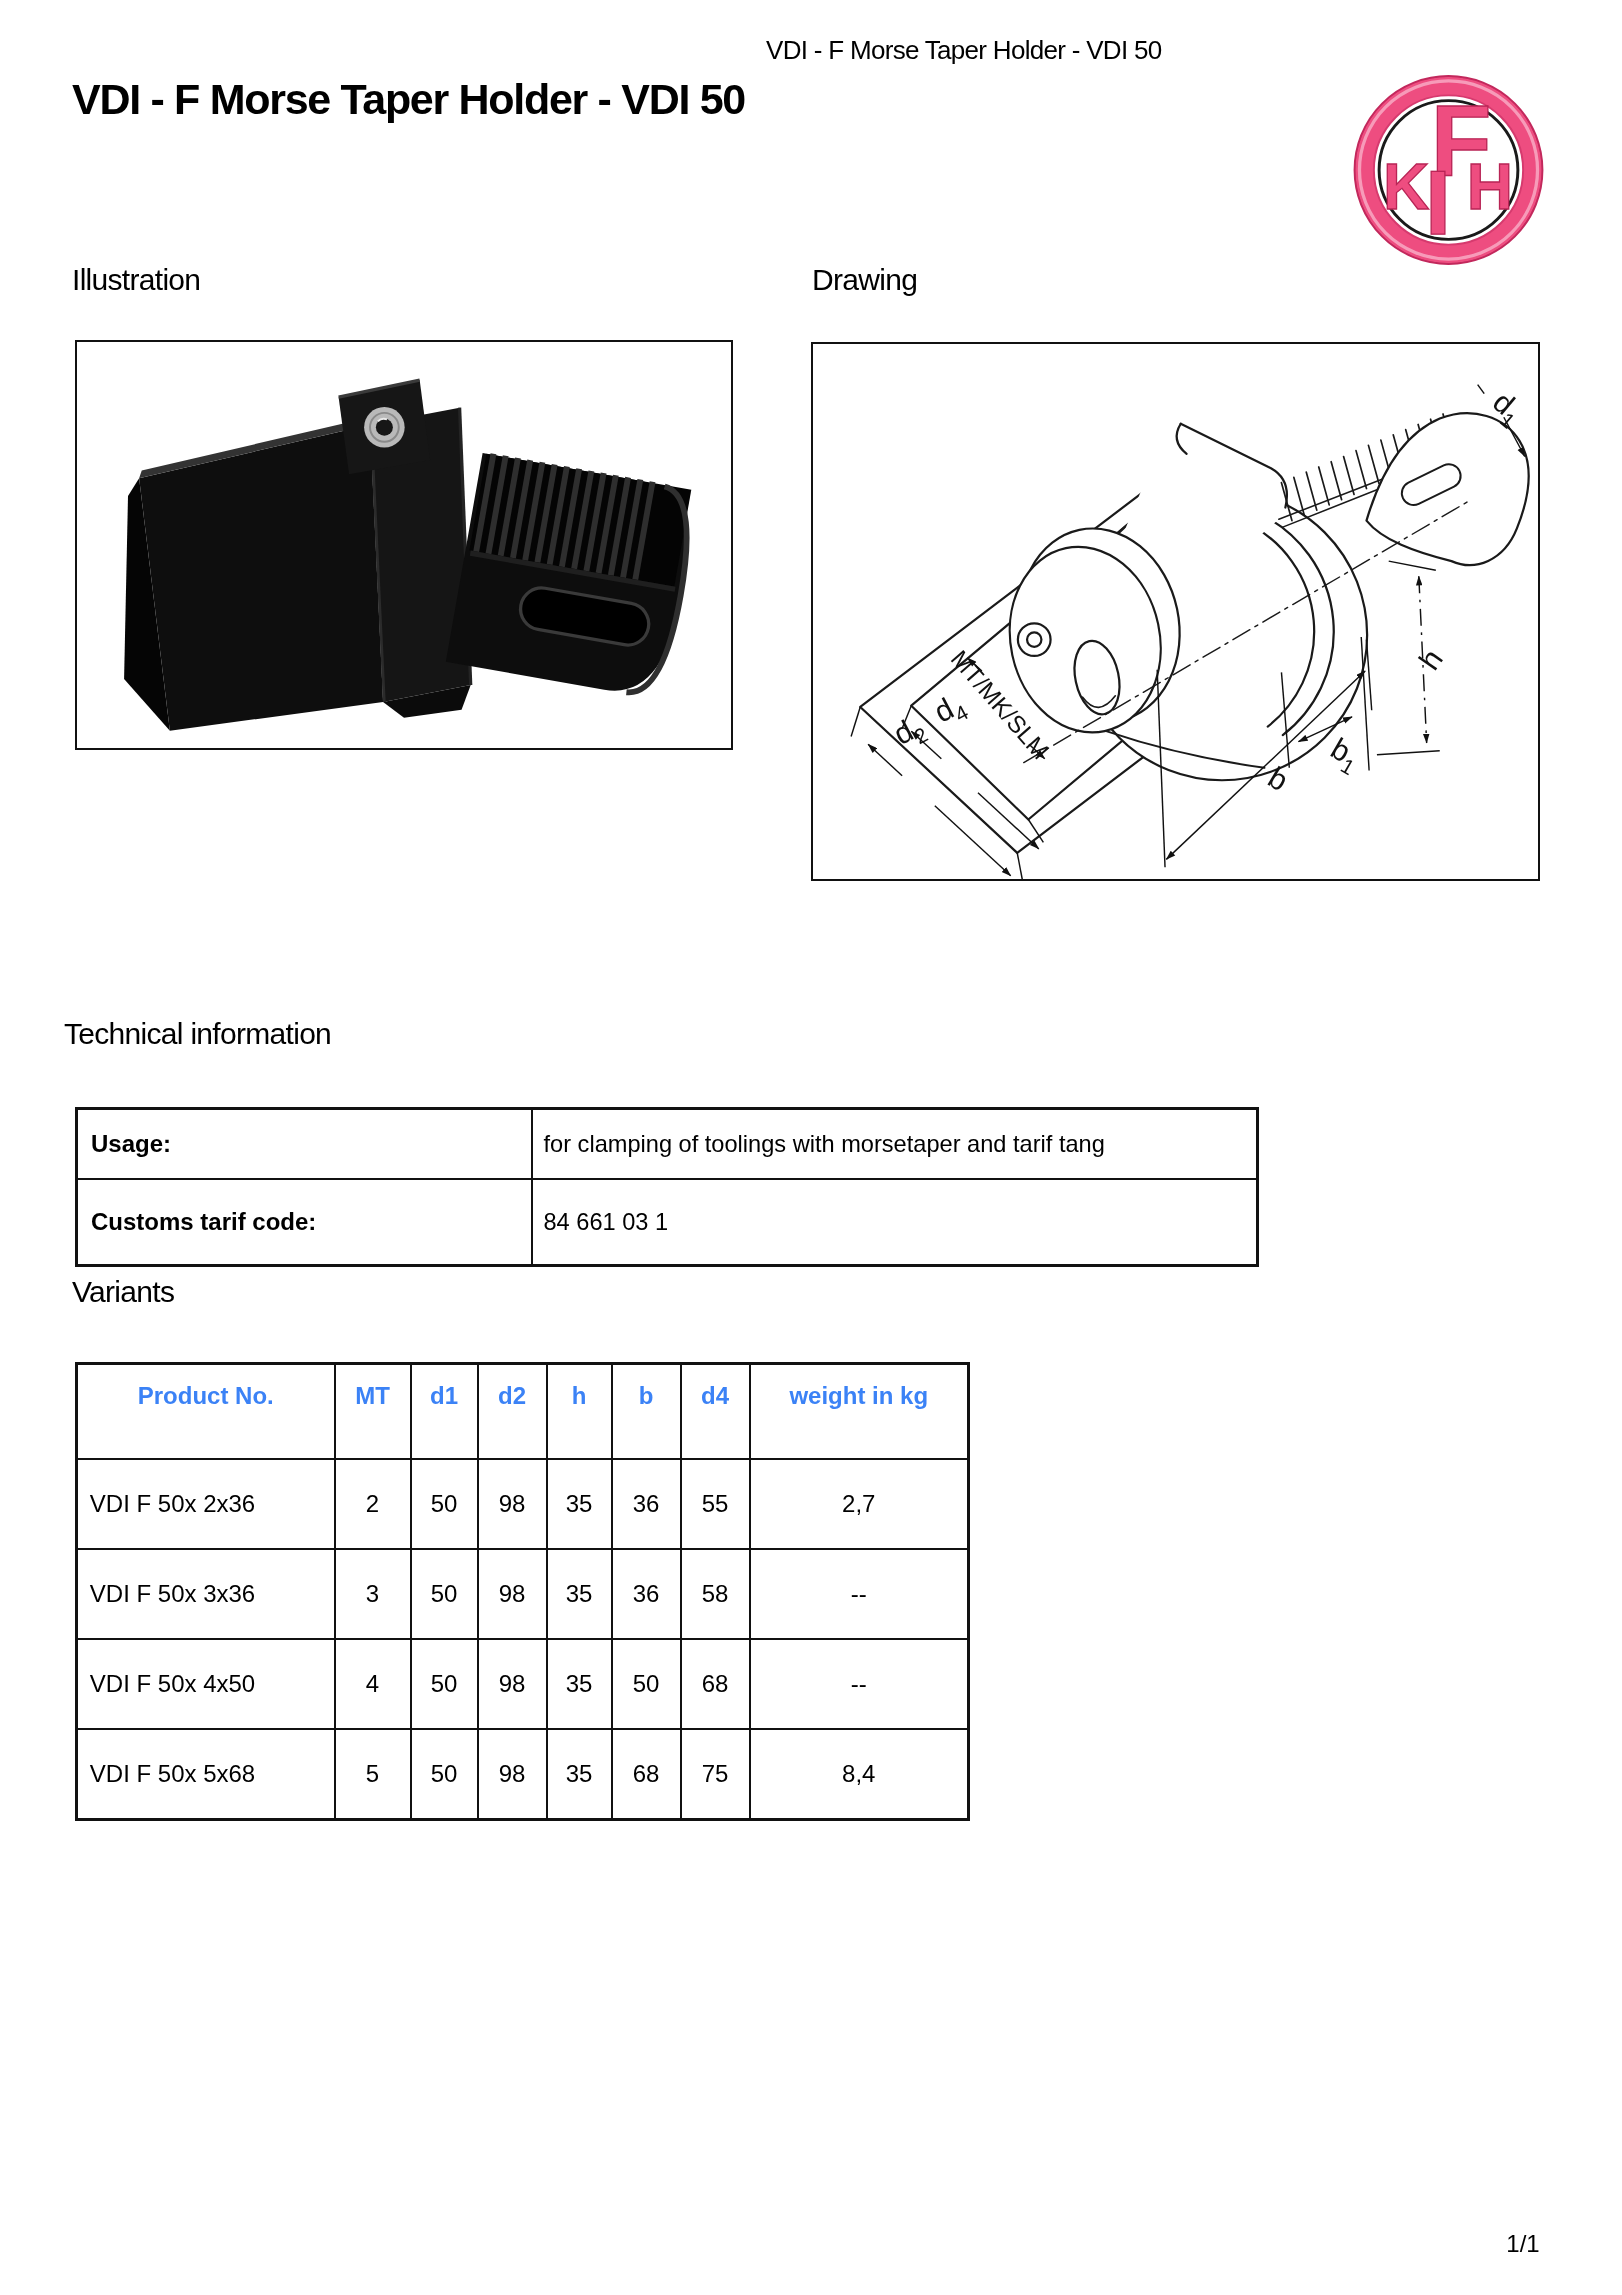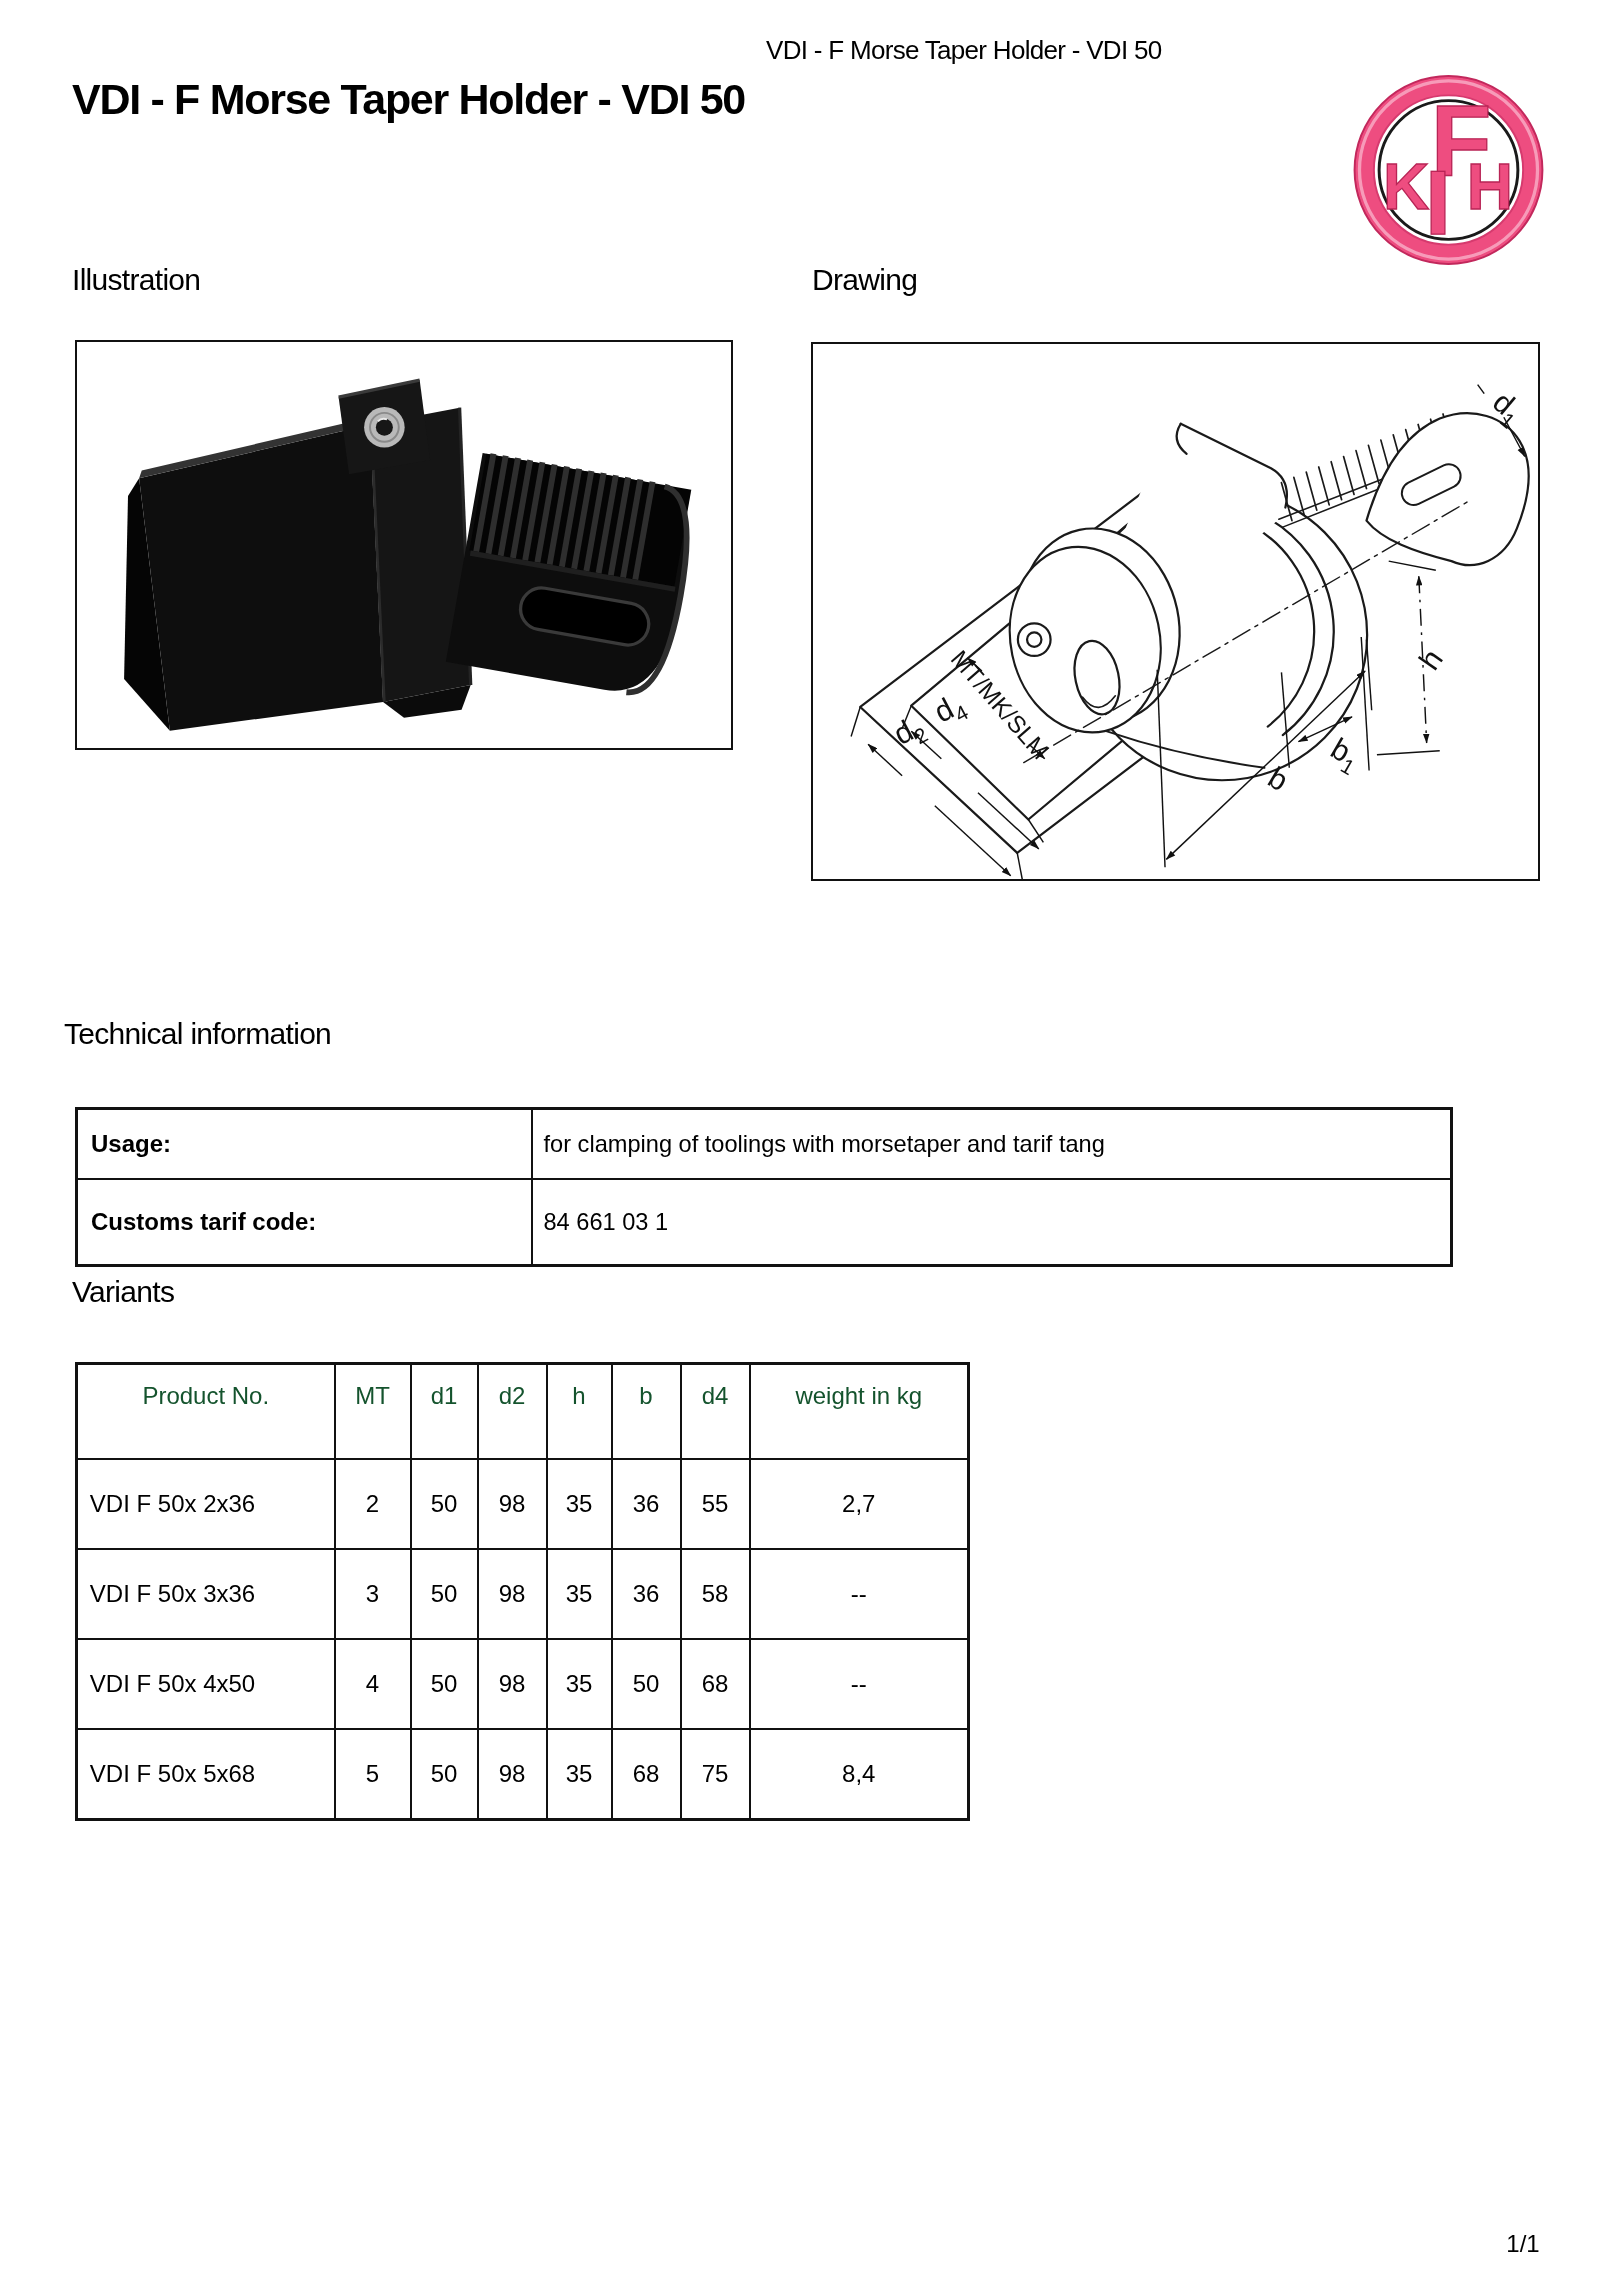--- a/index.html
+++ b/index.html
@@ -10,28 +10,28 @@
   .logo-svg{position:absolute;left:1349px;top:69px;width:199px;height:202px;}
   .h2{position:absolute;font-size:30px;font-weight:normal;letter-spacing:-0.7px;white-space:nowrap;}
   #h-illustration{left:72px;top:263px;}
   #h-drawing{left:812px;top:263px;}
   #h-technical{left:64px;top:1017px;}
   #h-variants{left:72px;top:1275px;}
   .figure{position:absolute;border:2.6px solid #111;background:#fff;}
   #fig-illustration{left:75px;top:340px;width:654px;height:406px;}
   #fig-drawing{left:811px;top:342px;width:725px;height:535px;}
   table{border-collapse:collapse;}
-  .tech-table{position:absolute;left:75px;top:1107px;width:1378px;border:3.9px solid #111;table-layout:fixed;}
+  .tech-table{position:absolute;left:75px;top:1107px;width:1184px;border:3.9px solid #111;table-layout:fixed;}
   .tech-table td{border:2.6px solid #111;vertical-align:middle;background:#fff;}
   .tech-table td.lbl{width:440px;font-weight:bold;font-size:24px;padding:0 0 0 13px;}
   .tech-table td.val{font-size:23.6px;padding:0 0 0 10.5px;}
   .tech-table tr.r1 td{height:68px;}
   .tech-table tr.r2 td{height:84px;}
   .variants-table{position:absolute;left:75px;top:1362px;border:3.3px solid #111;table-layout:fixed;}
-  .variants-table th{border:2.6px solid #111;color:#14532d;font-weight:normal;font-size:24px;
+  .variants-table th{border:2.6px solid #111;color:#3b82f6;font-weight:bold;font-size:24px;
                      vertical-align:top;padding-top:17px;height:75px;background:#fff;}
   .variants-table td{border:2.6px solid #111;font-size:24px;text-align:center;height:56px;
                      vertical-align:middle;background:#fff;padding:16px;}
   .variants-table td.prod{text-align:left;padding-left:11.8px;}
   .pagenum{position:absolute;left:1492px;top:2230px;width:62px;text-align:center;font-size:24px;}
 </style>
 </head>
 <body>
 
 <div class="page">

